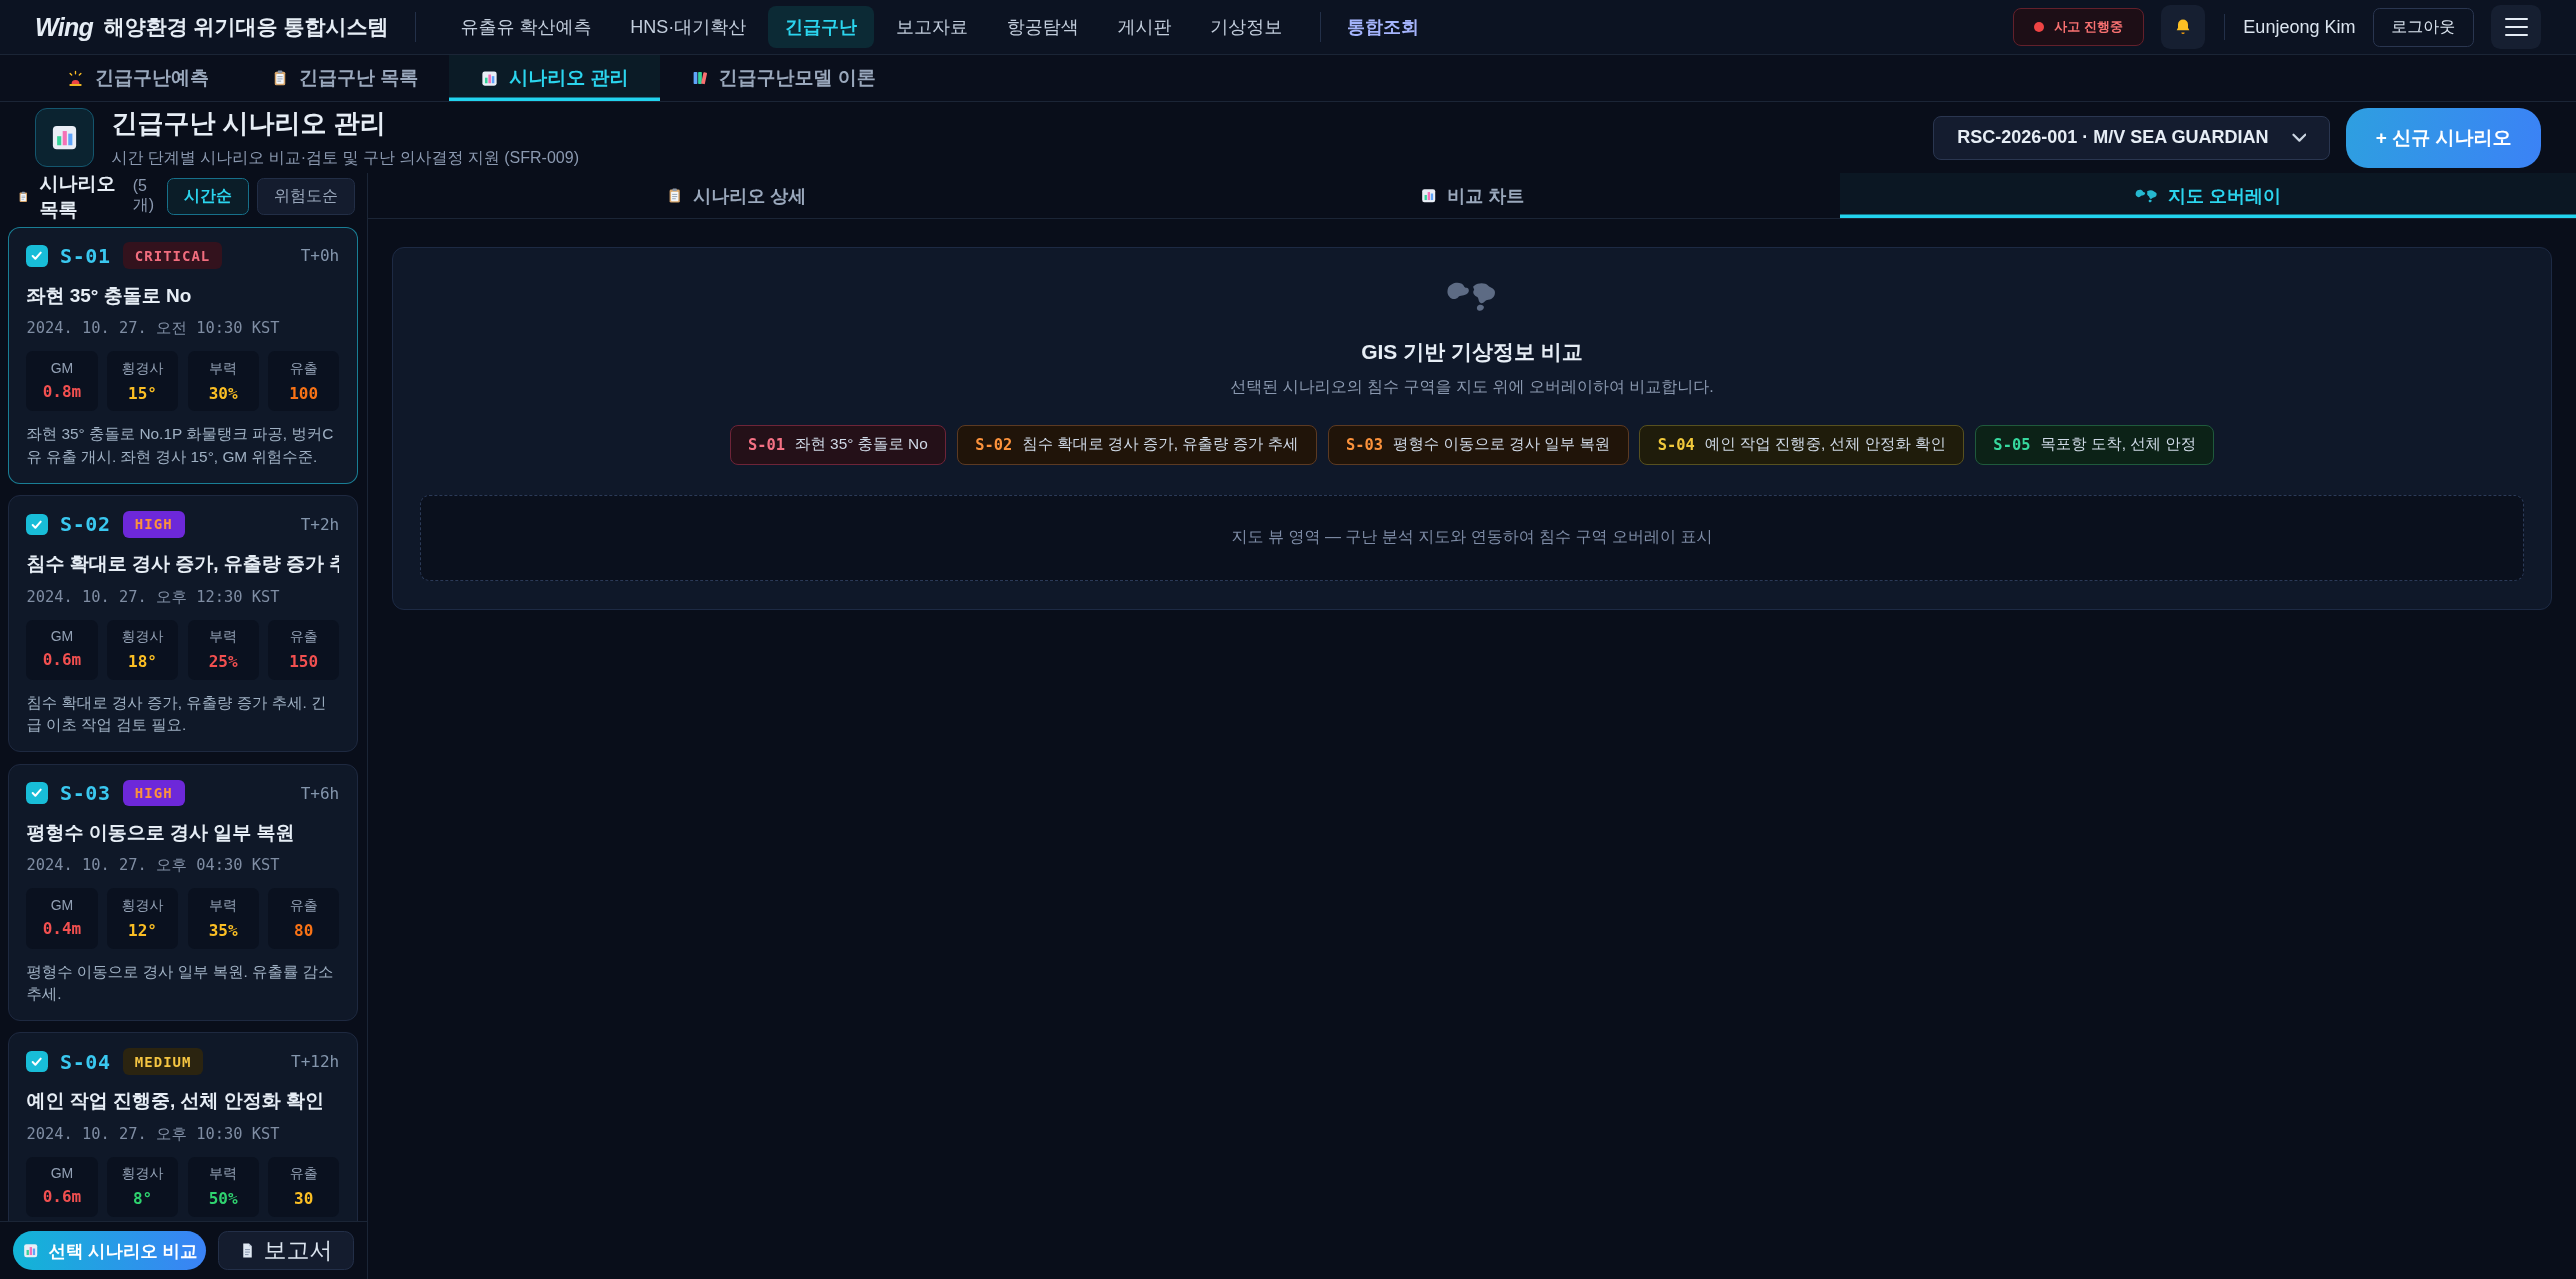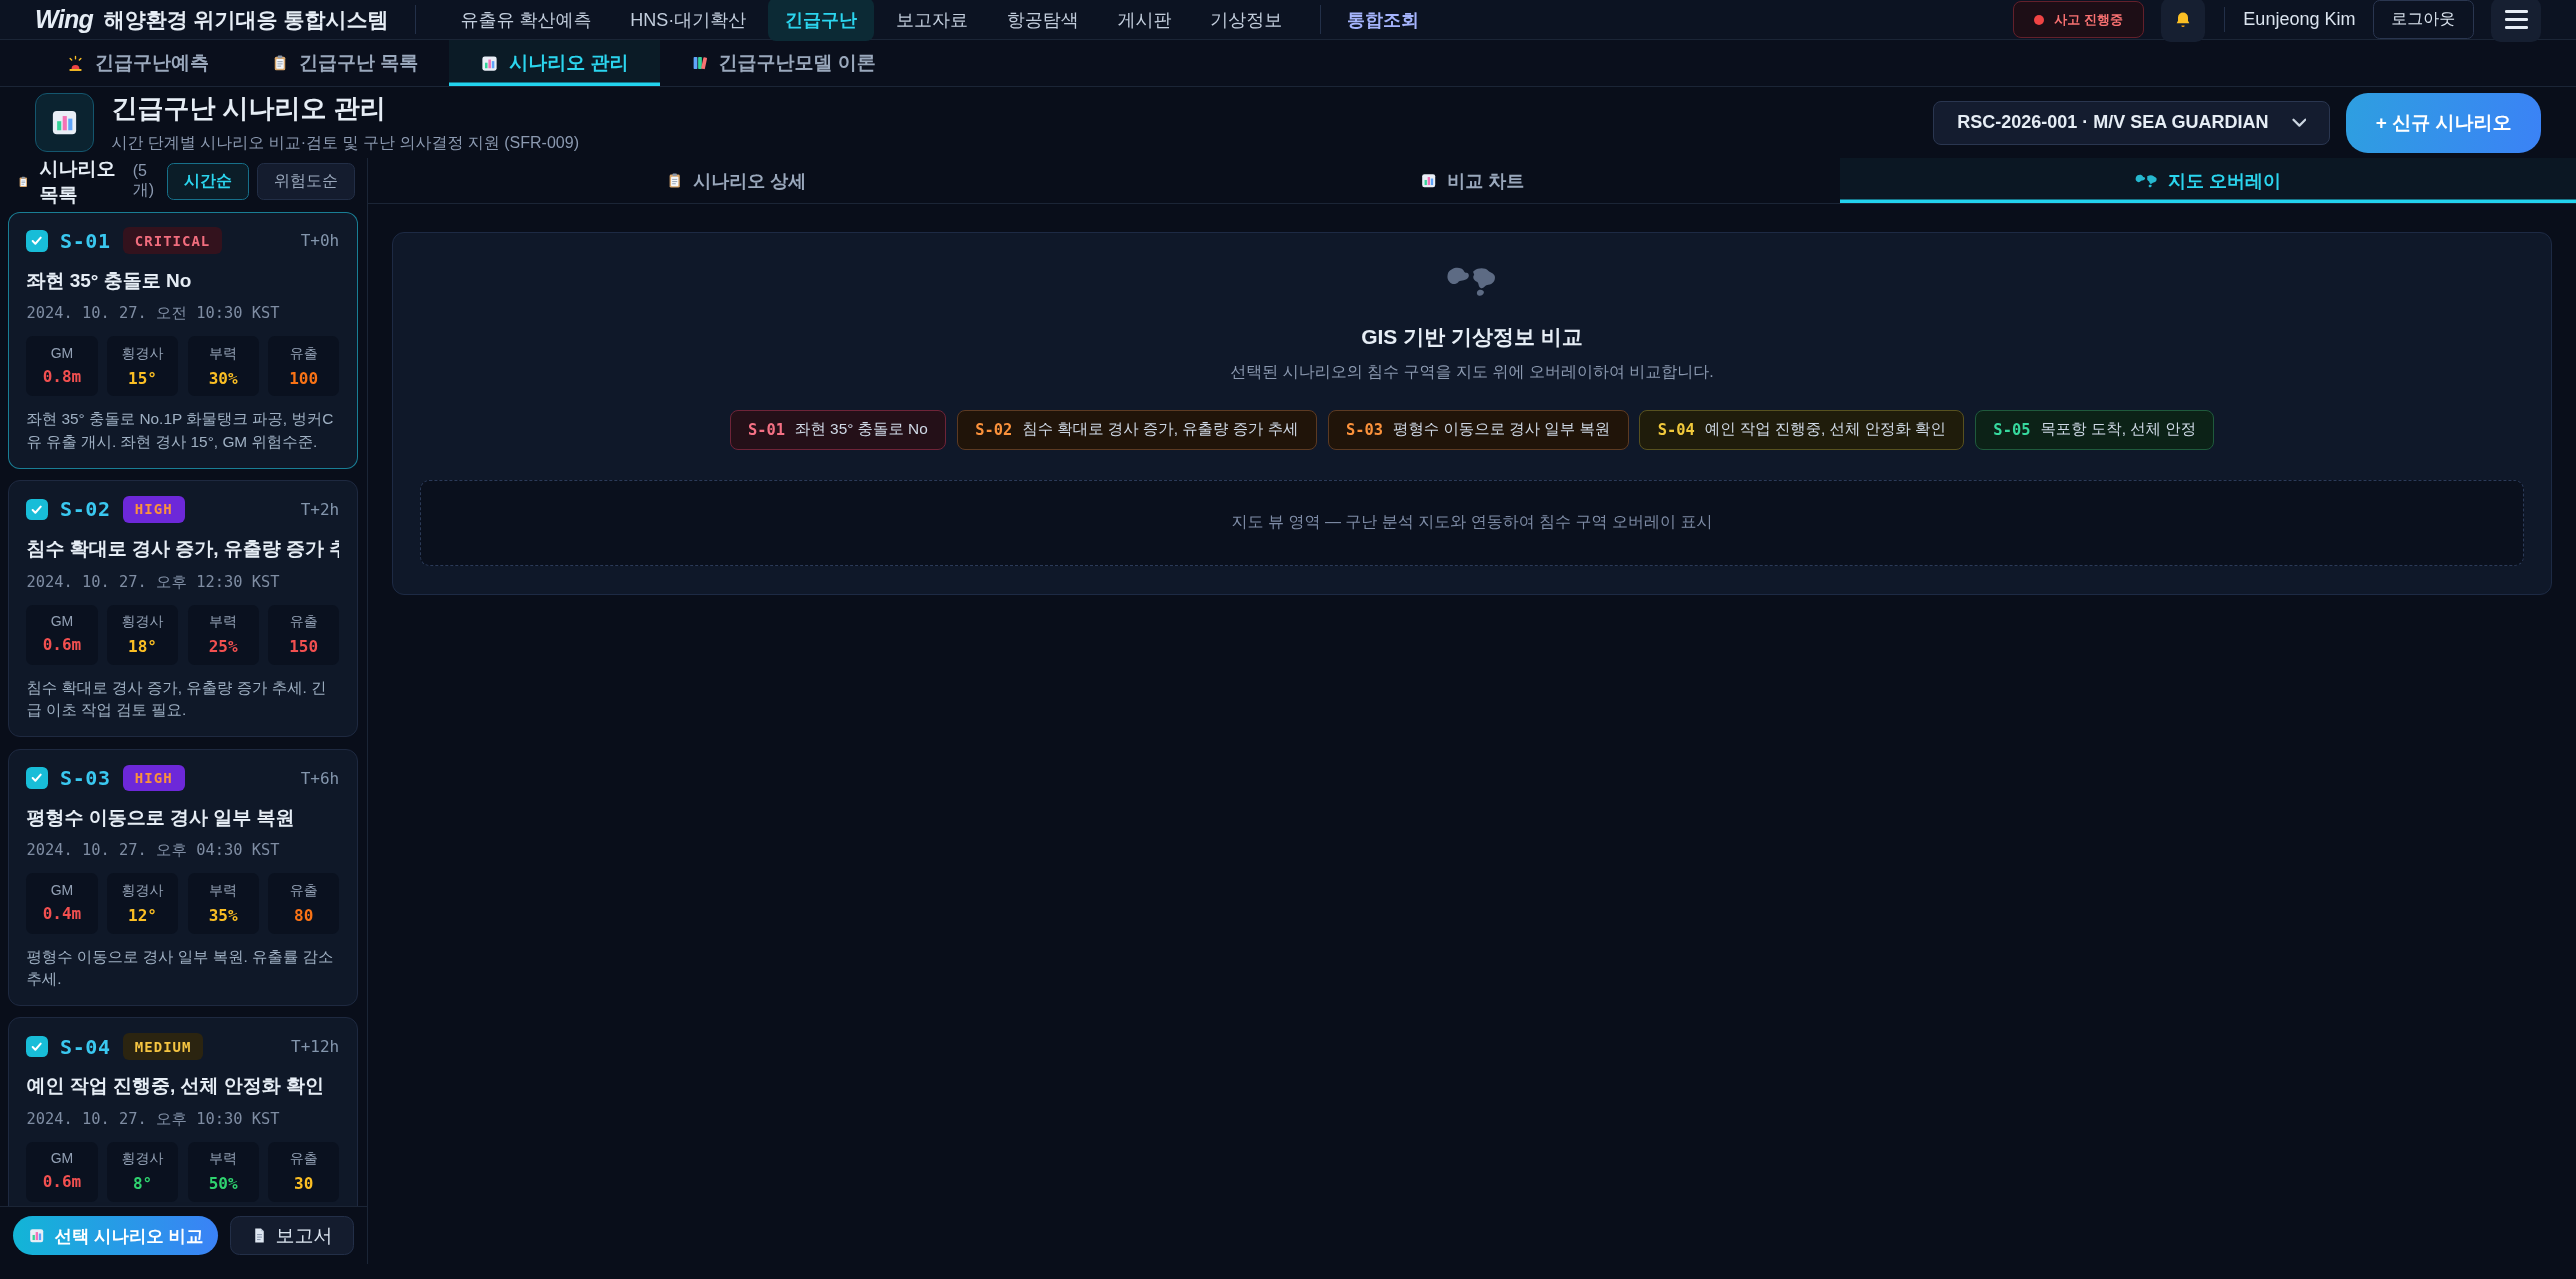--- a/index.html
+++ b/index.html
@@ -3,21 +3,21 @@
 <meta charset="utf-8">
 <style>
   * { margin:0; padding:0; box-sizing:border-box; }
   html,body { width:2576px; height:1279px; }
   body {
     background:#090e1a; color:#e6edf5; overflow:hidden;
     font-family:"Liberation Sans", sans-serif; font-size:17.4px;
   }
 
   
-  .topnav { height:40px; display:flex; align-items:center; padding:0 35px;
+  .topnav { height:55px; display:flex; align-items:center; padding:0 35px;
     background:#0c1322; border-bottom:0.7px solid #1b2536; }
   .logo { font-size:25px; font-weight:800; font-style:italic; letter-spacing:-0.7px; }
   .brand { font-size:21px; font-weight:700; margin-left:10.7px; white-space:nowrap; }
   .vdiv { width:0.7px; height:29.5px; background:#233049; margin:0 27px; flex:none; }
   .nav-item { padding:9.4px 17.4px; font-size:18px; color:#c3cedd; border-radius:8px;
     cursor:pointer; white-space:nowrap; }
   .nav-item.active { color:#2bd5ee; background:#0c2a35; font-weight:700; }
   .nav-special { color:#a5b4fc; font-weight:700; font-size:18px; padding:9.4px 6.7px; white-space:nowrap; }
   .nav-right { margin-left:auto; display:flex; align-items:center; gap:17.4px; }
   .incident { display:flex; align-items:center; gap:10.7px; padding:8.7px 20px;
@@ -88,21 +88,21 @@
   .mval { font-family:"DejaVu Sans Mono",monospace; font-weight:700; font-size:16px; margin-top:6px; }
   .v-red{color:#f25050} .v-yellow{color:#fbbf24} .v-green{color:#2fd36f} .v-orange{color:#f97316}
   .cdesc { font-size:15.4px; color:#9fb0c3; margin-top:12px; line-height:1.45; }
 
   .sb-foot { height:58px; border-top:0.7px solid #1b2536; display:flex; align-items:center;
     gap:12px; padding:0 13.4px; flex:none; }
   .comparebtn { flex:1; height:39px; border-radius:19.5px; border:none;
     background:linear-gradient(90deg,#12b5d6,#3b82f6); display:flex; align-items:center;
     justify-content:center; gap:9.4px; font-size:17.4px; font-weight:800; color:#fff; cursor:pointer; }
   .reportbtn { height:39px; padding:0 20px; border-radius:9.4px; background:#141c2e;
-    border:0.7px solid #232f48; display:flex; align-items:center; gap:8px; font-size:19px;
+    border:0.7px solid #232f48; display:flex; align-items:center; gap:8px; font-size:23px;
     color:#dbe4ef; cursor:pointer; white-space:nowrap; }
 
   
   .main { flex:1; min-width:0; display:flex; flex-direction:column; }
   .mtabs { height:46px; display:flex; border-bottom:0.7px solid #1b2536; flex:none; }
   .mtab { flex:1; display:flex; align-items:center; justify-content:center; gap:10px;
     font-size:18px; font-weight:600; color:#9aa8bc; cursor:pointer; }
   .mtab.active { color:#2bd5ee; background:#0b1723; box-shadow:inset 0 -3.4px 0 #22d3ee; }
   .mbody { padding:28px 24px; }
   .panel { background:#0f1829; border:0.7px solid #1d2a44; border-radius:12px;

